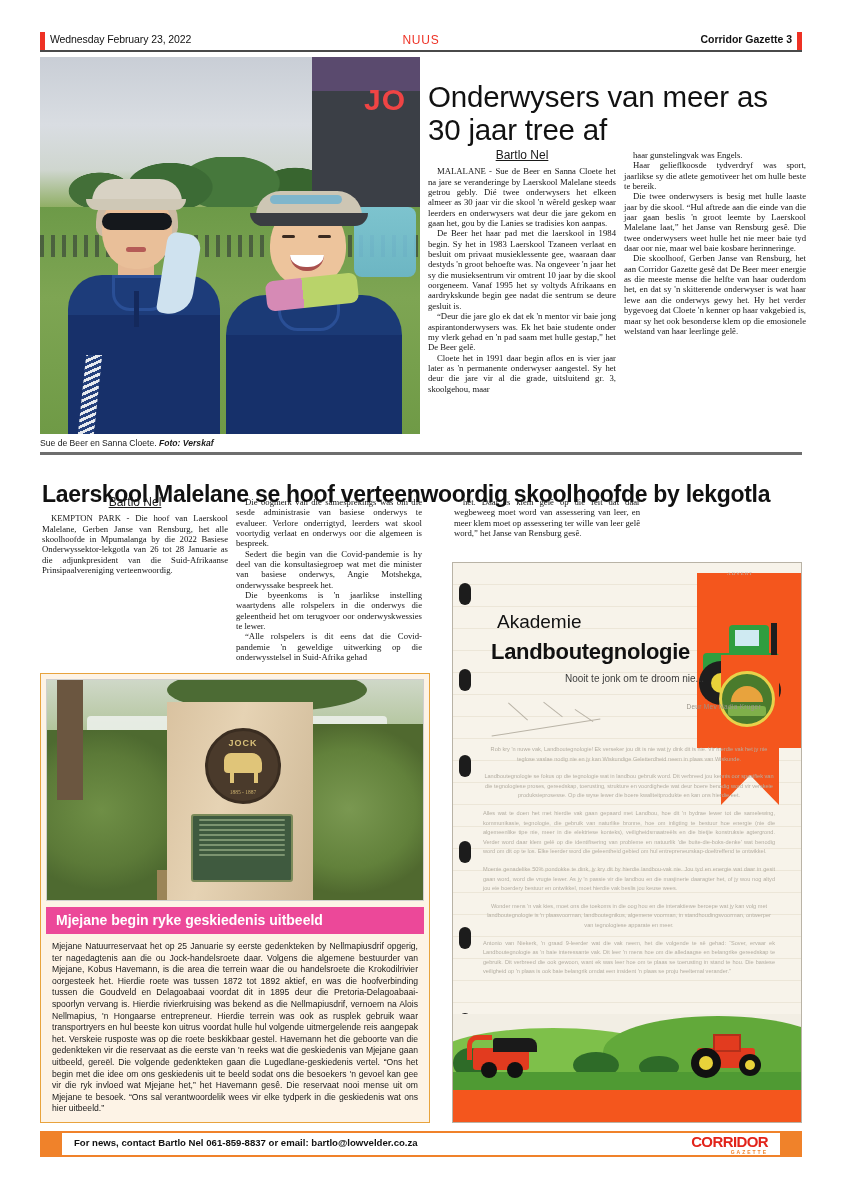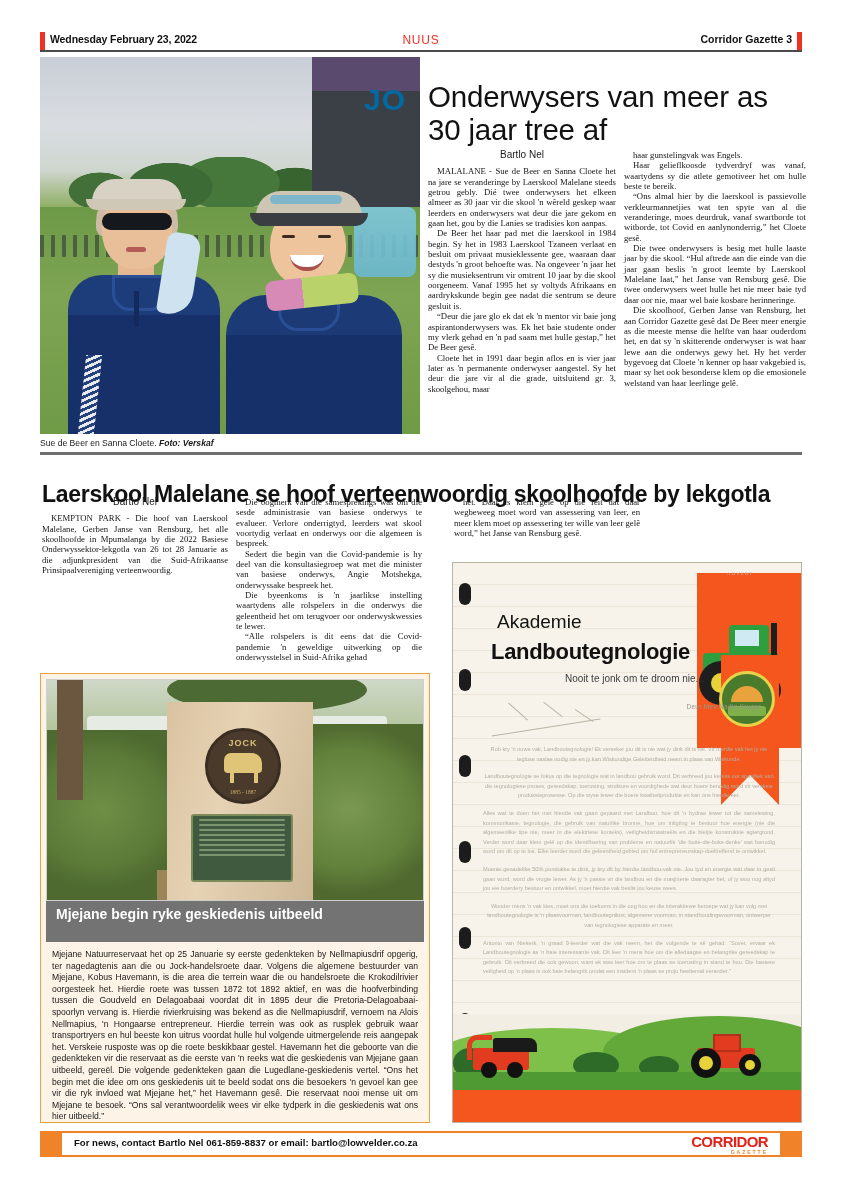--- a/index.html
+++ b/index.html
@@ -5,36 +5,36 @@
   html,body{margin:0;padding:0;background:#d8d8d8;}
   body{font-family:"Liberation Serif",serif;}
   .page{width:842px;height:1191px;background:#ffffff;position:relative;overflow:hidden;margin:0 auto;}
 
   
   .masthead{position:absolute;left:40px;top:32px;width:762px;height:22px;}
   .mh-rule{position:absolute;left:0;top:18px;width:762px;height:2px;background:#4a4a4a;}
   .mh-tick{position:absolute;top:0;width:5px;height:18px;background:#ee3124;}
   .mh-tick.l{left:0;}
   .mh-tick.r{right:0;}
-  .mh-date{position:absolute;left:10px;top:1px;font-family:"Liberation Sans",sans-serif;font-weight:bold;font-size:10.5px;color:#111;letter-spacing:-.1px;}
+  .mh-date{position:absolute;left:10px;top:1px;font-family:"Liberation Sans",sans-serif;font-weight:normal;font-size:10.5px;color:#111;letter-spacing:-.1px;}
   .mh-section{position:absolute;left:0;right:0;top:1px;text-align:center;font-family:"Liberation Sans",sans-serif;font-size:12px;color:#ee3124;letter-spacing:.8px;}
   .mh-page{position:absolute;right:10px;top:1px;font-family:"Liberation Sans",sans-serif;font-weight:bold;font-size:10.5px;color:#111;margin-left:40px;}
 
   
   .photo1{position:absolute;left:40px;top:57px;width:380px;height:377px;overflow:hidden;}
   .p1-sky{position:absolute;inset:0;background:linear-gradient(#c9ced6 0%,#d9dde2 18%,#cfd6cf 30%,#8fae63 40%,#7fa356 55%,#74a04c 100%);}
   .p1-trees{position:absolute;left:0;top:100px;width:380px;height:70px;background:
      radial-gradient(ellipse 60px 34px at 130px 30px,#3c6b35 0%,#3c6b35 70%,transparent 72%),
      radial-gradient(ellipse 70px 38px at 190px 26px,#46783c 0%,#46783c 70%,transparent 72%),
      radial-gradient(ellipse 50px 30px at 255px 32px,#38652f 0%,#38652f 70%,transparent 72%),
      radial-gradient(ellipse 44px 26px at 60px 34px,#436f38 0%,#436f38 70%,transparent 72%);}
   .p1-grass{position:absolute;left:0;top:150px;width:380px;height:227px;background:linear-gradient(#6d9a48,#7ea553 40%,#6f9a46 100%);}
   .p1-tent{position:absolute;right:0;top:0;width:108px;height:150px;background:#3b3f46;}
   .p1-tentstripe{position:absolute;right:0;top:0;width:108px;height:34px;background:#5a4a6e;}
-  .p1-tentlogo{position:absolute;right:14px;top:26px;font-family:"Liberation Sans",sans-serif;font-weight:bold;font-size:30px;color:#0369a1;letter-spacing:1px;text-align:center;}
+  .p1-tentlogo{position:absolute;right:14px;top:26px;font-family:"Liberation Sans",sans-serif;font-weight:bold;font-size:30px;color:#ef4444;letter-spacing:1px;text-align:center;}
   .p1-crowd{position:absolute;left:0;top:178px;width:380px;height:22px;background:
     repeating-linear-gradient(90deg,#2a2f33 0 4px,transparent 4px 11px);opacity:.55;}
   
   .w1{position:absolute;left:22px;top:118px;width:160px;height:259px;}
   .w1-neck{position:absolute;left:56px;top:78px;width:36px;height:32px;background:#e5b894;}
   .w1-shirt{position:absolute;left:6px;top:100px;width:152px;height:160px;background:#1d3c7a;border-radius:34px 34px 0 0;}
   .w1-shirt2{position:absolute;left:6px;top:140px;width:152px;height:120px;background:#17306a;}
   .w1-collar{position:absolute;left:50px;top:100px;width:50px;height:30px;background:#1d3c7a;border:3px solid #2a4f96;border-radius:0 0 18px 18px;}
   .w1-placket{position:absolute;left:72px;top:116px;width:5px;height:36px;background:#14295c;}
   .w1-stripe{position:absolute;left:20px;top:180px;width:16px;height:80px;background:repeating-linear-gradient(-25deg,#e6e9ee 0 3px,#25417d 3px 6px);transform:skewX(-6deg);}
@@ -60,21 +60,21 @@
   .w2-smile{position:absolute;left:64px;top:70px;width:34px;height:12px;background:#fff;border-radius:0 0 18px 18px;border-bottom:4px solid #a9504d;}
   .w2-mask{position:absolute;left:40px;top:92px;width:92px;height:30px;background:linear-gradient(90deg,#d68ab5 0 40%,#b9d36a 40% 100%);border-radius:8px;transform:rotate(-6deg);}
   .p1-chair{position:absolute;right:4px;top:150px;width:62px;height:70px;background:
      linear-gradient(#7fc8dd,#6bb8d0);border-radius:8px;opacity:.9;}
 
   .cap1{position:absolute;left:40px;top:438px;width:380px;font-family:"Liberation Sans",sans-serif;font-size:8.6px;color:#1a1a1a;}
   .cap1 i{font-weight:bold;font-style:italic;}
 
   
   .hl1{position:absolute;left:428px;top:60px;width:378px;font-family:"Liberation Sans",sans-serif;font-size:29.5px;line-height:33px;color:#111;font-weight:normal;letter-spacing:-.2px;}
-  .byline{font-family:"Liberation Sans",sans-serif;font-size:10px;text-align:center;color:#1a1a1a;margin-bottom:6px;}
+  .byline{font-family:"Liberation Sans",sans-serif;font-size:12px;text-align:center;color:#1a1a1a;margin-bottom:6px;text-decoration:underline;}
   .a1-col{position:absolute;top:150px;font-size:8.7px;line-height:10.35px;color:#151515;text-align:justify;}
   .a1-col p{margin:0;text-indent:9px;}
   .a1-c1{left:428px;width:188px;}
   .a1-c2{left:624px;width:182px;}
 
   
   .div1{position:absolute;left:40px;top:452px;width:762px;height:3px;background:#6e6e6e;}
 
   
   .hl2{position:absolute;left:42px;top:462px;width:780px;font-family:"Liberation Sans",sans-serif;font-size:23px;line-height:26px;color:#111;letter-spacing:-.3px;white-space:nowrap;}
@@ -99,21 +99,21 @@
   .fp-mon{position:absolute;left:120px;top:22px;width:146px;height:200px;background:linear-gradient(105deg,#d9c2a0,#e6d3b4 40%,#cdb795);}
   .fp-disc{position:absolute;left:38px;top:26px;width:70px;height:70px;border-radius:50%;background:#4a3a2b;border:3px solid #3a2d21;}
   .fp-jock{position:absolute;left:0;right:0;top:7px;text-align:center;font-family:"Liberation Sans",sans-serif;font-size:9px;font-weight:bold;color:#d8c07a;letter-spacing:1px;}
   .fp-dog{position:absolute;left:16px;top:22px;width:38px;height:20px;background:#e0c579;border-radius:7px 10px 4px 4px;}
   .fp-dogleg{position:absolute;width:4px;height:12px;background:#e0c579;top:40px;}
   .fp-yrs{position:absolute;left:0;right:0;bottom:6px;text-align:center;font-size:5.5px;color:#c8ae6d;}
   .fp-plaque{position:absolute;left:24px;top:112px;width:98px;height:64px;background:#3f5a3f;border:2px solid #7c8b5a;border-radius:3px;}
   .fp-plaque div{height:2px;margin:3px 6px;background:#9db48a;opacity:.65;border-radius:1px;}
   .fp-path{position:absolute;left:110px;bottom:0;width:70px;height:30px;background:#b08c63;opacity:.8;}
 
-  .feat-title{background:#737373;height:41px;line-height:27px;padding:0 10px;font-family:"Liberation Sans",sans-serif;font-weight:bold;font-size:14px;color:#fff;box-sizing:border-box;}
+  .feat-title{margin-top:6px;background:#ec4899;height:27px;line-height:27px;padding:0 10px;font-family:"Liberation Sans",sans-serif;font-weight:bold;font-size:14px;color:#fff;box-sizing:border-box;}
   .feat-body{margin-top:7px;padding:0 6px;font-family:"Liberation Sans",sans-serif;font-size:8.6px;line-height:11.6px;color:#1a1a1a;text-align:justify;}
 
   
   .ad{position:absolute;left:452px;top:562px;width:350px;height:561px;background:#f7f3ea;border:1px solid #b9b3a6;box-sizing:border-box;overflow:hidden;}
   .ad-lines{position:absolute;left:0;top:0;width:350px;height:561px;background:repeating-linear-gradient(#f7f3ea 0 21px,#ece6d8 21px 22px);}
   .ad-punch{position:absolute;left:6px;top:20px;width:12px;height:520px;}
   .ad-punch i{position:absolute;left:0;width:12px;height:22px;background:#1c1c1c;border-radius:6px;}
   .ad-orange{position:absolute;right:0;top:10px;width:104px;height:175px;background:#f4561d;}
   .ad-ribbon{position:absolute;right:22px;top:92px;width:58px;height:150px;background:#f4561d;clip-path:polygon(0 0,100% 0,100% 100%,50% 80%,0 100%);}
   .ad-badge{position:absolute;right:26px;top:108px;width:50px;height:50px;border-radius:50%;background:#4a7b2c;border:3px solid #e8d24a;}
@@ -225,27 +225,26 @@
   <div class="cap1">
     <span>Sue de Beer en Sanna Cloete.</span>
     <i>Foto: Verskaf</i>
   </div>
 
   <h1 class="hl1">Onderwysers van meer as 30 jaar tree af</h1>
   <div class="a1-col a1-c1">
     <div class="byline">Bartlo Nel</div>
     <p>MALALANE - Sue de Beer en Sanna Cloete het na jare se veranderinge by Laerskool Malelane steeds getrou gebly. Dié twee onderwysers het elkeen almeer as 30 jaar vir die skool 'n wêreld geskep waar leerders en onderwysers wat deur die jare gekom en gaan het, gou by die Lanies se tradisies kon aanpas.</p>
     <p>De Beer het haar pad met die laerskool in 1984 begin. Sy het in 1983 Laerskool Tzaneen verlaat en besluit om privaat musieklessente gee, waaraan daar destyds 'n groot behoefte was. Na ongeveer 'n jaar het sy die musieksentrum vir omtrent 10 jaar by die skool oorgeneem. Vanaf 1995 het sy voltyds Afrikaans en aardrykskunde begin gee nadat die sentrum se deure gesluit is.</p>
-    <p>“Deur die jare glo ek dat ek 'n mentor vir baie jong aspirantonderwysers was. Ek het baie studente onder my vlerk gehad en 'n pad saam met hulle gestap,” het De Beer gesê.</p>
+    <p>“Deur die jare glo ek dat ek 'n mentor vir baie jong aspirantonderwysers was. Ek het baie studente onder my vlerk gehad en 'n pad saam met hulle gestap,” het De Beer gelê.</p>
     <p>Cloete het in 1991 daar begin aflos en is vier jaar later as 'n permanente onderwyser aangestel. Sy het deur die jare vir al die grade, uitsluitend gr. 3, skoolgehou, maar</p>
   </div>
   <div class="a1-col a1-c2">
     <p>haar gunstelingvak was Engels.</p>
-    <p>Haar gelieflkoosde tydverdryf was vanaf, waartydens sy die atlete gemotiveer het om hulle beste te bereik.</p>
-    <p>“Ons almal hier by die laerskool is passievolle verkleurmannetjies wat ten spyte van al die veranderinge, moes deurdruk, vanaf swartborde tot witborde, tot Covid en aanlynonderrig,” het Cloete gesê.</p>
+    <p>Haar gelieflkoosde tydverdryf was sport, jaarlikse sy die atlete gemotiveer het om hulle beste te bereik.</p>
     <p>Die twee onderwysers is besig met hulle laaste jaar by die skool. “Hul aftrede aan die einde van die jaar gaan beslis 'n groot leemte by Laerskool Malelane laat,” het Janse van Rensburg gesê. Die twee onderwysers weet hulle het nie meer baie tyd daar oor nie, maar wel baie kosbare herinneringe.</p>
     <p>Die skoolhoof, Gerben Janse van Rensburg, het aan Corridor Gazette gesê dat De Beer meer energie as die meeste mense die helfte van haar ouderdom het, en dat sy 'n skitterende onderwyser is wat haar lewe aan die onderwys gewy het. Hy het verder bygevoeg dat Cloete 'n kenner op haar vakgebied is, maar sy het ook besonderse klem op die emosionele welstand van haar leerlinge gelê.</p>
   </div>
 
   <div class="div1"></div>
 
   <h2 class="hl2">Laerskool Malelane se hoof verteenwoordig skoolhoofde by lekgotla</h2>
   <div class="a2-col a2-c1">
     <div class="byline">Bartlo Nel</div>
     <p>KEMPTON PARK - Die hoof van Laerskool Malelane, Gerben Janse van Rensburg, het alle skoolhoofde in Mpumalanga by die 2022 Basiese Onderwyssektor-lekgotla van 26 tot 28 Januarie as die adjunkpresident van die Suid-Afrikaanse Prinsipaalvereniging verteenwoordig.</p>

